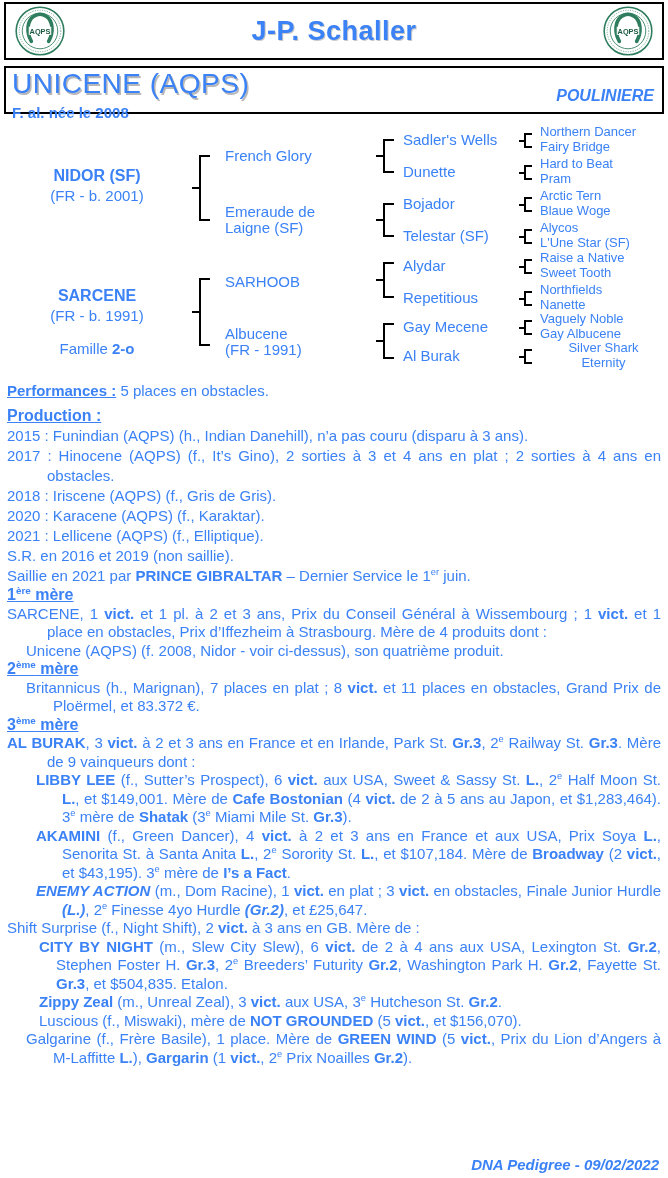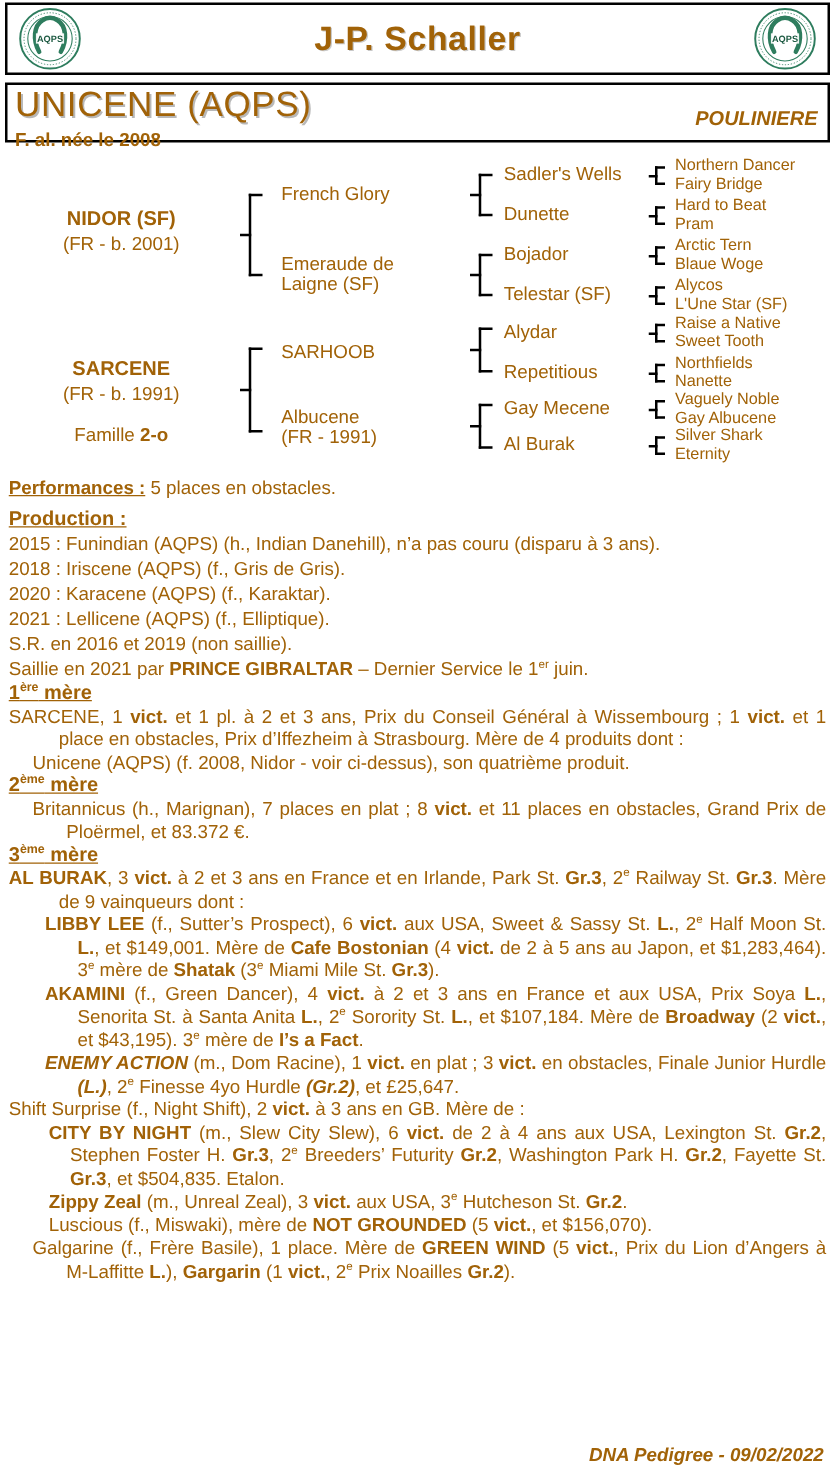--- a/index.html
+++ b/index.html
@@ -1,18 +1,18 @@
 <!DOCTYPE html>
 <html><head>
 <meta charset="utf-8">
 <style>
   html,body{margin:0;padding:0;background:#fff;}
   .page{
     position:relative;width:668px;height:1178px;overflow:hidden;background:#fff;
-    color:#a16207;font-family:"Liberation Sans","DejaVu Sans",sans-serif;
+    color:#3b82f6;font-family:"Liberation Sans","DejaVu Sans",sans-serif;
   }
   
   .hbox{
     margin:2px 4px 0 4px;height:58px;border:2px solid #000;box-sizing:border-box;
     display:flex;align-items:center;justify-content:space-between;padding:0 8px;
   }
   .htitle{font-size:27px;font-weight:bold;letter-spacing:0.5px;text-shadow:1px 1px 0 #c9c9c9;}
   .logo{width:52px;height:52px;flex:0 0 auto;}
   
   .tbox{
@@ -29,21 +29,21 @@
   .g1 .nm{font-weight:bold;font-size:16px;}
   #g1-0{top:46px;} #g1-1{top:166px;}
   .fam{position:absolute;left:7px;width:180px;text-align:center;top:220px;}
   .g2{position:absolute;left:225px;line-height:16px;}
   #g2-0{top:28px;} #g2-1{top:84px;} #g2-2{top:154px;} #g2-3{top:206px;}
   .g3{position:absolute;left:403px;line-height:16px;}
   #g3-0{top:12px;} #g3-1{top:44px;} #g3-2{top:76px;} #g3-3{top:108px;}
   #g3-4{top:138px;} #g3-5{top:170px;} #g3-6{top:199px;} #g3-7{top:228px;}
   .g4{position:absolute;left:540px;width:127px;line-height:14.5px;font-size:13px;}
   #g4-0{top:5px;} #g4-1{top:37px;} #g4-2{top:69px;} #g4-3{top:101px;}
-  #g4-4{top:131px;} #g4-5{top:163px;} #g4-6{top:192px;} #g4-7{top:221px;}
+  #g4-4{top:131px;} #g4-5{top:163px;} #g4-6{top:192px;} #g4-7{top:221px;text-align:center;}
   .brk{position:absolute;box-sizing:border-box;border:2px solid #000;border-right:none;}
   .brk::before{content:"";position:absolute;top:50%;margin-top:-1px;border-top:2px solid #000;}
   .brb,.brm{width:11px;} .brb::before,.brm::before{left:-9px;width:9px;}
   .brs{width:8px;height:15px;left:524px;} .brs::before{left:-7px;width:7px;}
   #brb-0{left:199px;top:35px;height:66px;} #brb-1{left:199px;top:158px;height:68px;}
   .brm{left:383px;}
   #brm-0{top:19px;height:34px;} #brm-1{top:83px;height:34px;}
   #brm-2{top:142px;height:36px;} #brm-3{top:203px;height:36px;}
   #brs-0{top:13px;} #brs-1{top:45px;} #brs-2{top:77px;} #brs-3{top:109px;}
   #brs-4{top:139px;} #brs-5{top:171px;} #brs-6{top:200px;} #brs-7{top:229px;}
@@ -187,20 +187,21 @@
         <div>Eternity</div>
     </div>
   </div>
 
   <div class="content">
     <p class="perf"><span class="s-bu">Performances :</span><span> 5 places en obstacles.</span></p>
 
     <p class="prod-h"><span class="s-bu">Production :</span></p>
     <div class="prod">
       <p><span>2015 : Funindian (AQPS) (h., Indian Danehill), n’a pas couru (disparu à 3 ans).</span></p>
+      <p><span>2017 : Hinocene (AQPS) (f., It’s Gino), 2 sorties à 3 et 4 ans en plat ; 2 sorties à 4 ans en obstacles.</span></p>
       <p><span>2018 : Iriscene (AQPS) (f., Gris de Gris).</span></p>
       <p><span>2020 : Karacene (AQPS) (f., Karaktar).</span></p>
       <p><span>2021 : Lellicene (AQPS) (f., Elliptique).</span></p>
       <p><span>S.R. en 2016 et 2019 (non saillie).</span></p>
       <p><span>Saillie en 2021 par </span><span class="s-b">PRINCE GIBRALTAR</span><span> – Dernier Service le 1</span><span class="s-sup">er</span><span> juin.</span></p>
     </div>
 
     <div class="mere">
       <p class="mere-h"><span>1</span><span class="s-sup">ère</span><span> mère</span></p>
       <p class="i0"><span>SARCENE, 1 </span><span class="s-b">vict.</span><span> et 1 pl. à 2 et 3 ans, Prix du Conseil Général à Wissembourg ; 1 </span><span class="s-b">vict.</span><span> et 1 place en obstacles, Prix d’Iffezheim à Strasbourg. Mère de 4 produits dont :</span></p>

